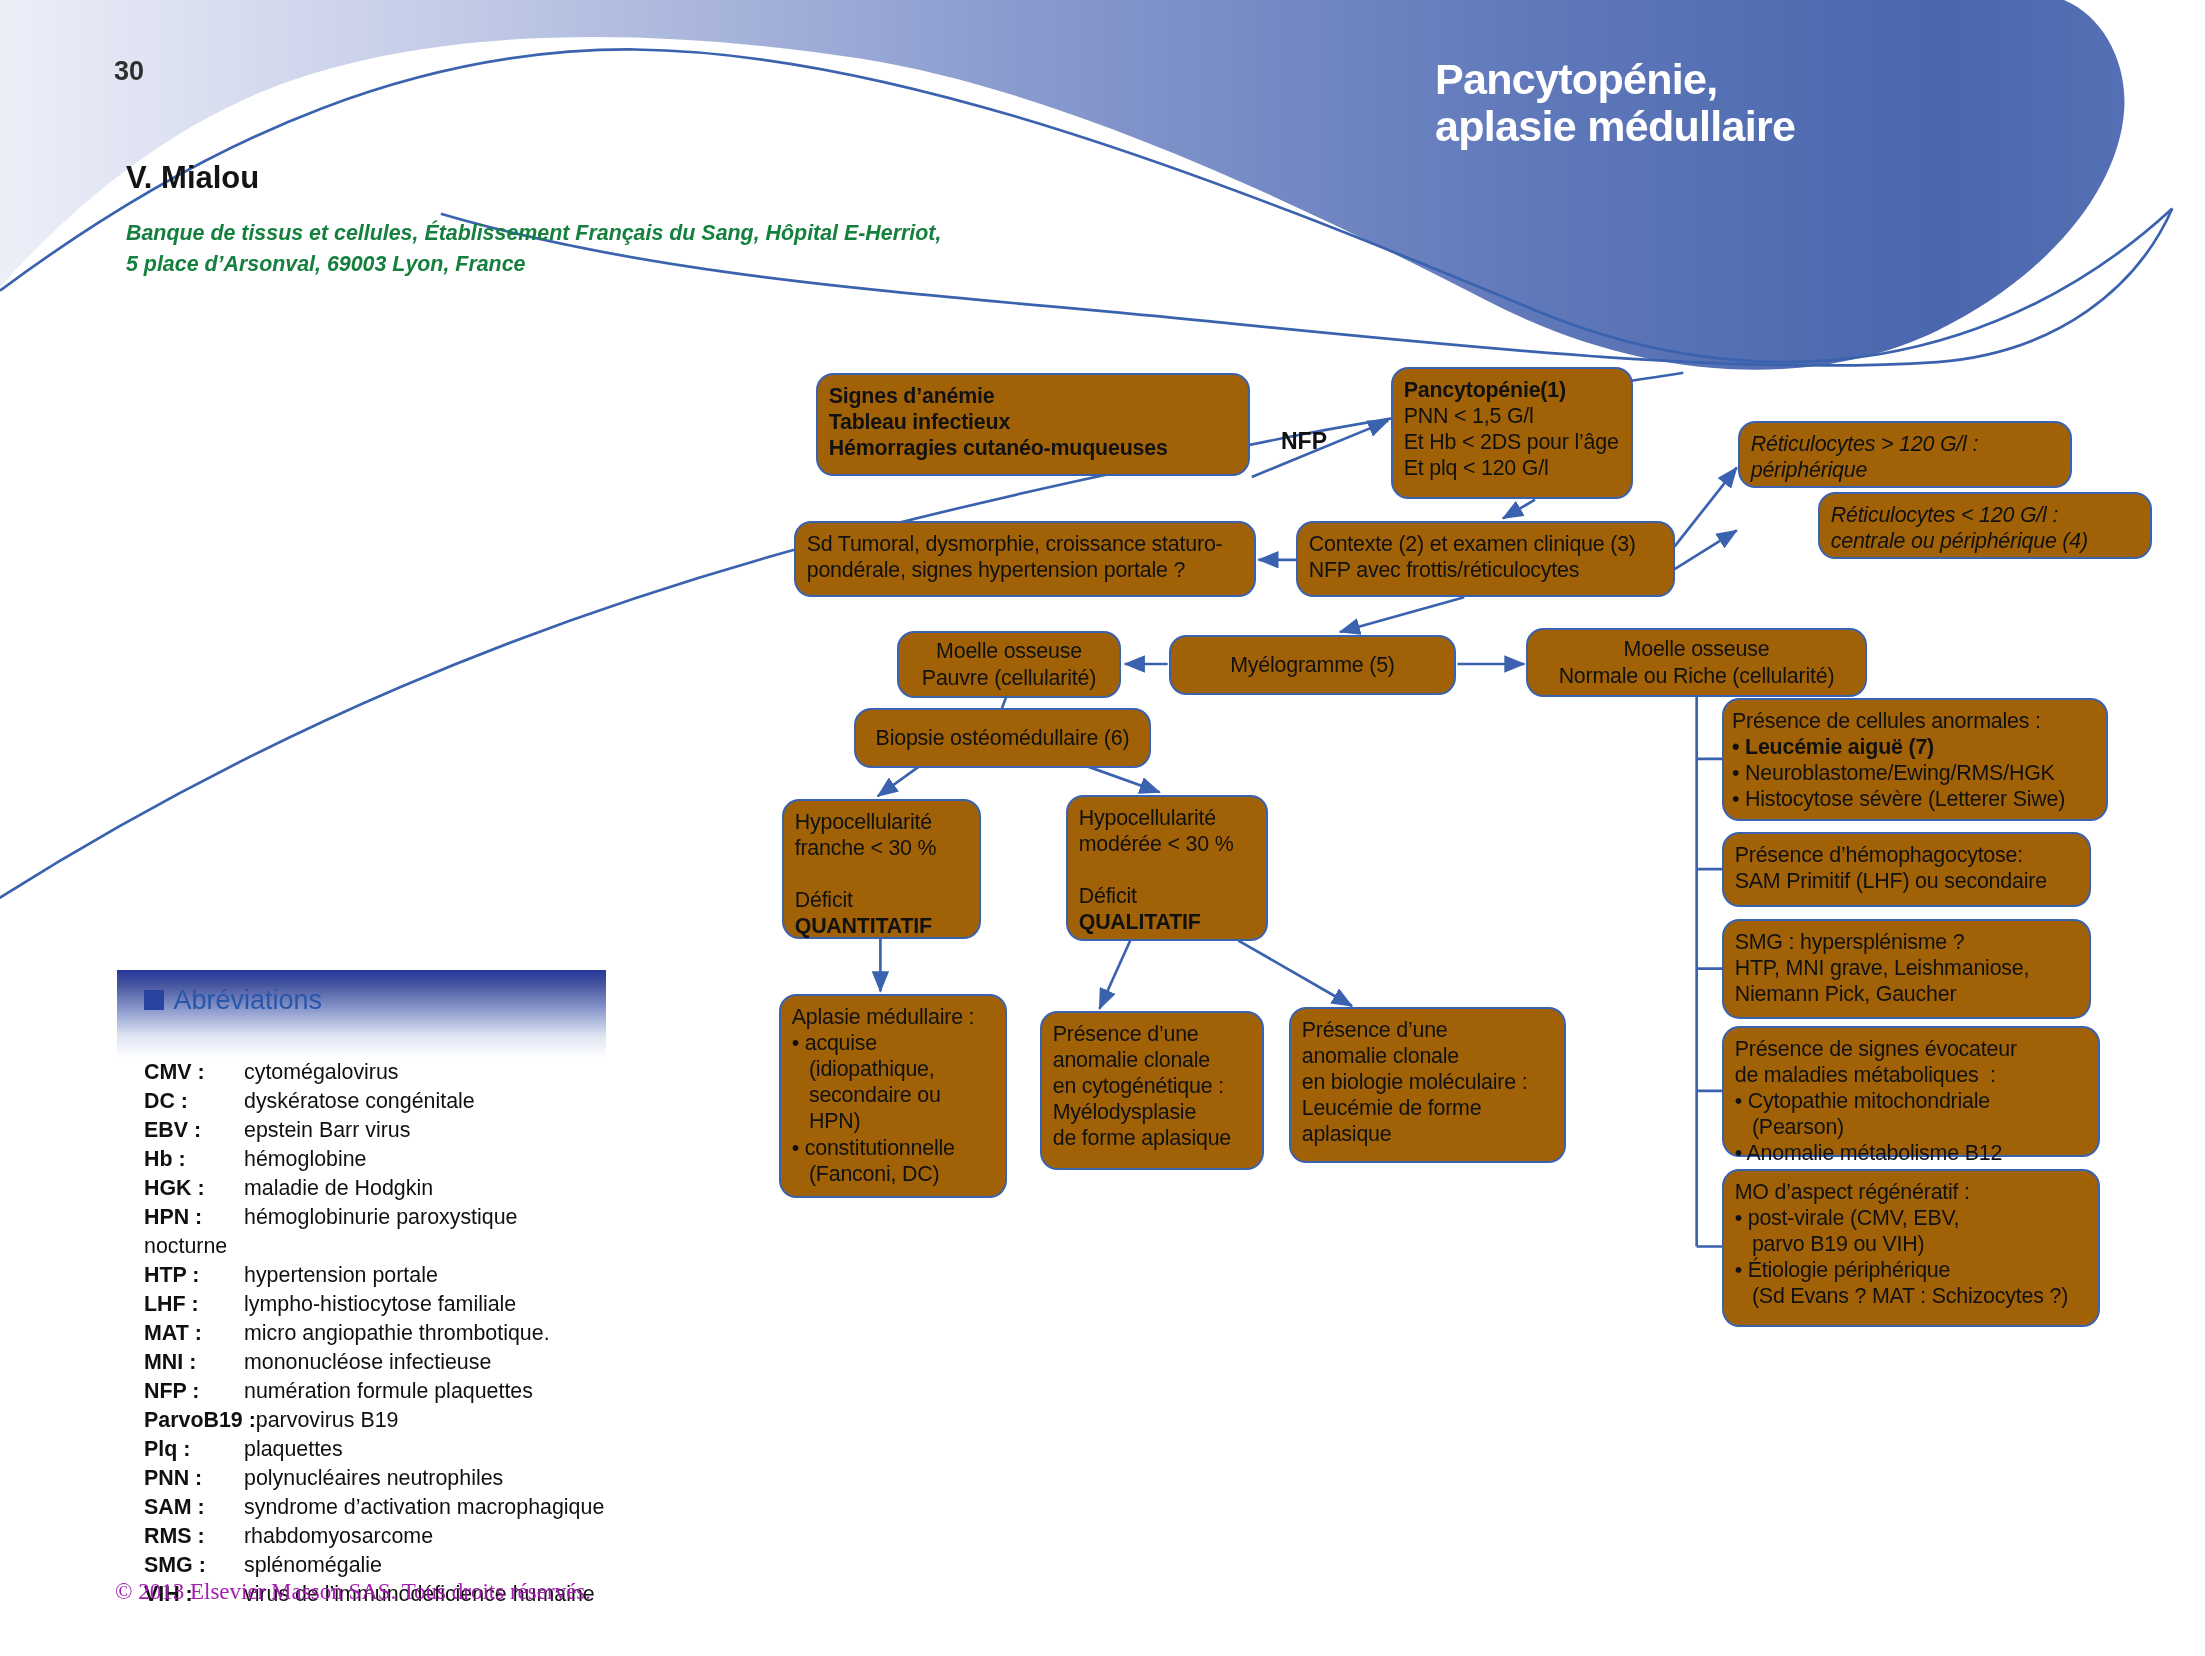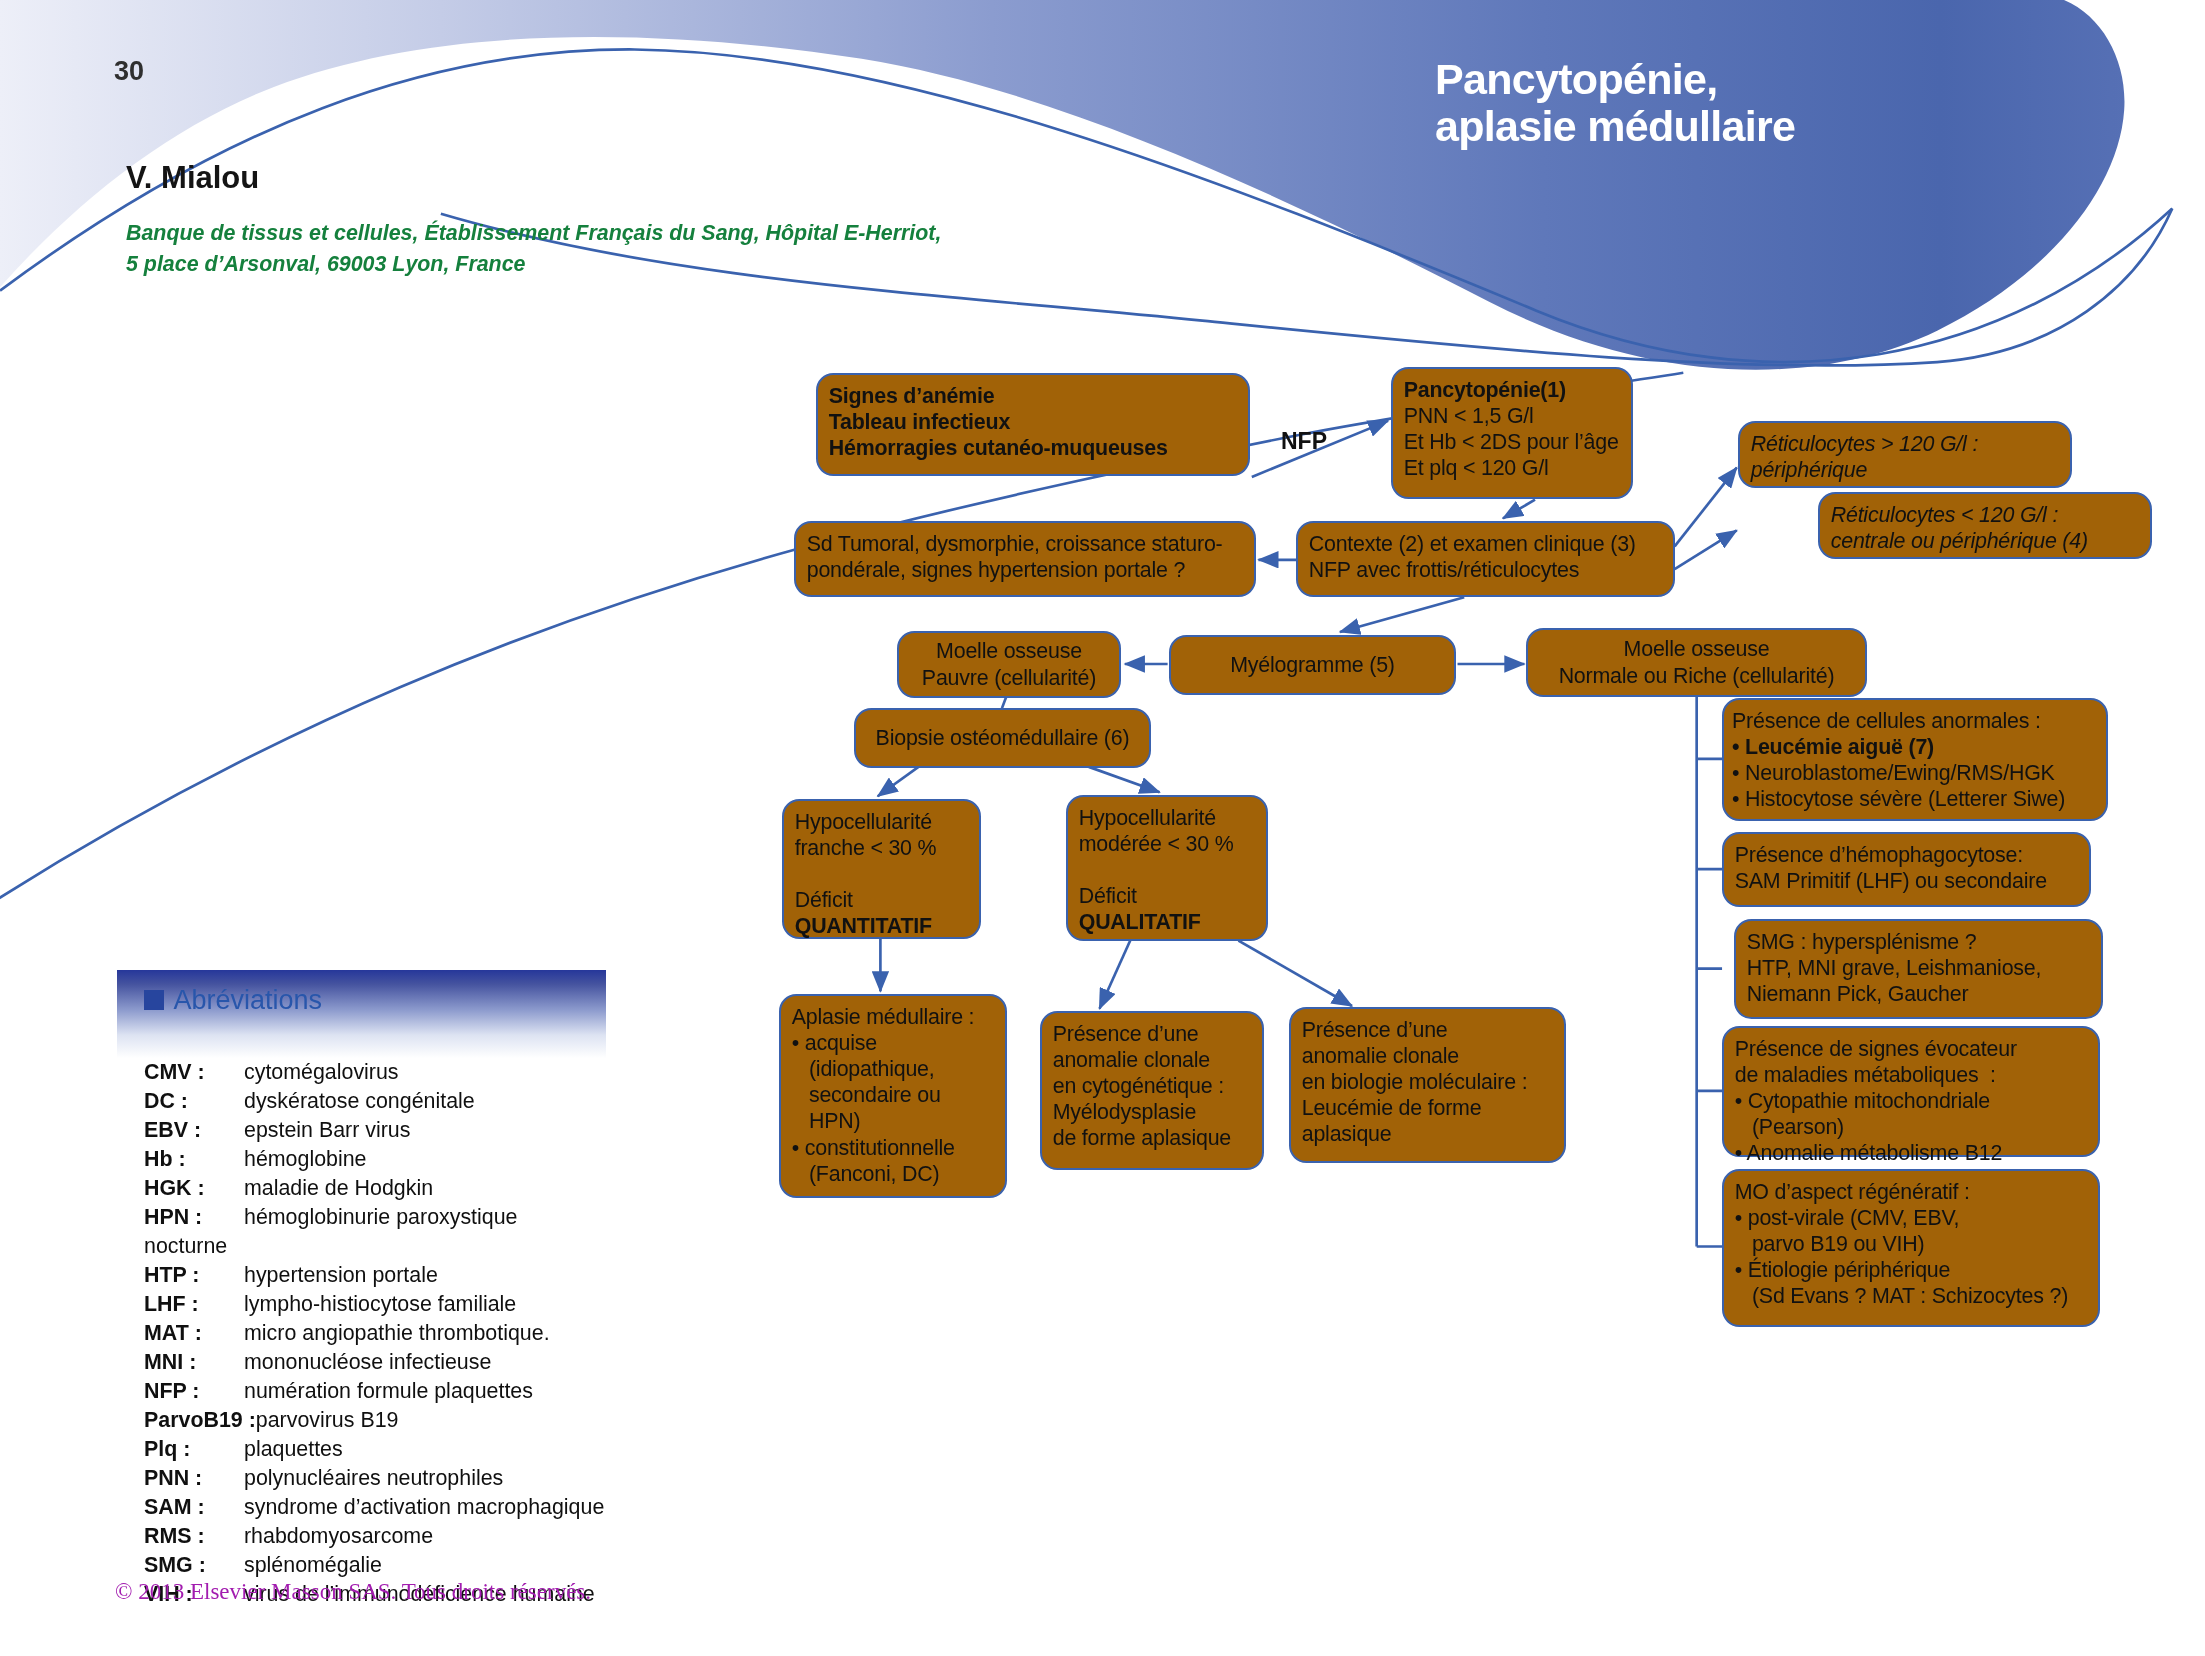--- a/index.html
+++ b/index.html
@@ -198,21 +198,21 @@
   <div class="ln b">• Leucémie aiguë (7)</div>
   <div class="ln">• Neuroblastome/Ewing/RMS/HGK</div>
   <div class="ln">• Histocytose sévère (Letterer Siwe)</div>
 </div>
 
 <div class="fbox" style="left:1722px;top:832px;width:369px;height:75px;">
   <div class="ln">Présence d’hémophagocytose:</div>
   <div class="ln">SAM Primitif (LHF) ou secondaire</div>
 </div>
 
-<div class="fbox" style="left:1722px;top:919px;width:369px;height:100px;margin-left:12px;">
+<div class="fbox" style="left:1722px;top:919px;width:369px;height:100px;">
   <div class="ln">SMG : hypersplénisme ?</div>
   <div class="ln">HTP, MNI grave, Leishmaniose,</div>
   <div class="ln">Niemann Pick, Gaucher</div>
 </div>
 
 <div class="fbox" style="left:1722px;top:1026px;width:378px;height:131px;">
   <div class="ln">Présence de signes évocateur</div>
   <div class="ln">de maladies métaboliques  :</div>
   <div class="ln">• Cytopathie mitochondriale</div>
   <div class="ln">   (Pearson)</div>

